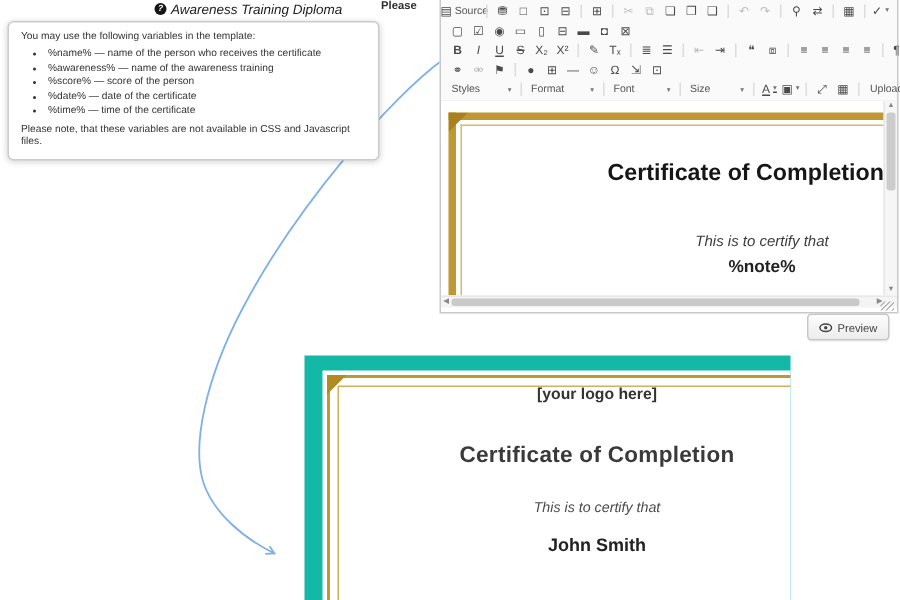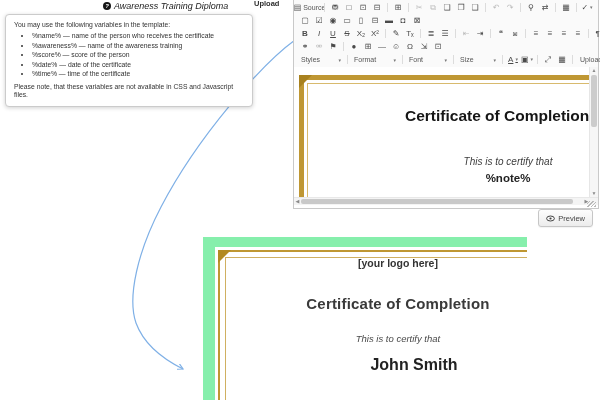--- a/index.html
+++ b/index.html
@@ -69,33 +69,33 @@
   .grip{position:absolute;right:2px;bottom:1px;width:9px;height:6px;
         background:repeating-linear-gradient(135deg,transparent 0 1.5px,#b9b9b9 1.5px 2.5px);}
 
   
   .actions{position:absolute;top:209px;right:7px;display:flex;gap:5px;z-index:10;}
   .btn{display:flex;align-items:center;gap:3px;height:16px;padding:0 7px;font-size:7.5px;color:#444;
        background:linear-gradient(#fdfdfd,#ececec);border:1px solid #c6c6c6;border-radius:3px;
        cursor:pointer;box-shadow:0 1px 1px rgba(0,0,0,.05);font-family:"Liberation Sans",sans-serif;}
 
   
-  .backdrop{position:absolute;left:203px;top:237px;width:324px;height:163px;background:#86efac;
+  .backdrop{position:absolute;left:203px;top:237px;width:324px;height:163px;background:#14b8a6;
             overflow:hidden;z-index:1;}
   .cert{position:absolute;left:12px;top:10px;width:366px;height:200px;background:#fff;}
   .cert-outer{position:absolute;left:3px;top:3px;right:3px;bottom:3px;border:2px solid #bf9733;}
   .cert-inner{position:absolute;left:10px;top:10px;right:10px;bottom:10px;border:1px solid #d0b061;}
   .ccorner{position:absolute;width:13px;height:13px;background:#b28a22;}
   .ccorner.tl{left:3px;top:3px;clip-path:polygon(0 0,100% 0,0 100%);}
   .ccorner.tr{right:3px;top:3px;clip-path:polygon(0 0,100% 0,100% 100%);}
   .cline{position:absolute;left:0;width:100%;text-align:center;white-space:nowrap;}
   .c-logo{top:10px;font-size:10.5px;font-weight:bold;color:#333;}
   .c-heading{top:48px;font-size:15px;font-weight:bold;color:#3a3a3a;letter-spacing:.2px;}
   .c-certify{top:86px;font-size:9.5px;font-style:italic;color:#4a4a4a;}
-  .c-name{top:109px;font-size:16px;font-weight:bold;color:#222;padding-left:16px;}
+  .c-name{top:109px;font-size:12px;font-weight:bold;color:#222;}
   .c-completed{top:133px;font-size:9.5px;font-style:italic;color:#4a4a4a;}
 
   
   .arrow-svg{position:absolute;left:0;top:0;z-index:5;pointer-events:none;}
 </style>
 </head>
 <body>
 
 <div id="screen">
 
@@ -109,21 +109,21 @@
     <ul>
       <li>%name% — name of the person who receives the certificate</li>
       <li>%awareness% — name of the awareness training</li>
       <li>%score% — score of the person</li>
       <li>%date% — date of the certificate</li>
       <li>%time% — time of the certificate</li>
     </ul>
     <div class="note">Please note, that these variables are not available in CSS and Javascript files.</div>
   </div>
 
-  <div class="msg-label">Upload</div>
+  <div class="msg-label">Please</div>
 
   <svg class="arrow-svg" width="600" height="400" viewBox="0 0 600 400">
     <defs>
       <marker id="ah" orient="auto" markerWidth="8" markerHeight="8" refX="4.5" refY="2.5">
         <path d="M0,0 L4.5,2.5 L0,5" fill="none" stroke="#7fb0e6" stroke-width="1"></path>
       </marker>
     </defs>
     <path d="M 295 40 C 262 64, 198 136, 161 207 C 138 251, 127 297, 136 323 C 143 342, 161 358, 183 369" fill="none" stroke="#7fb0e6" stroke-width="1.2" marker-end="url(#ah)"></path>
   </svg>
 

